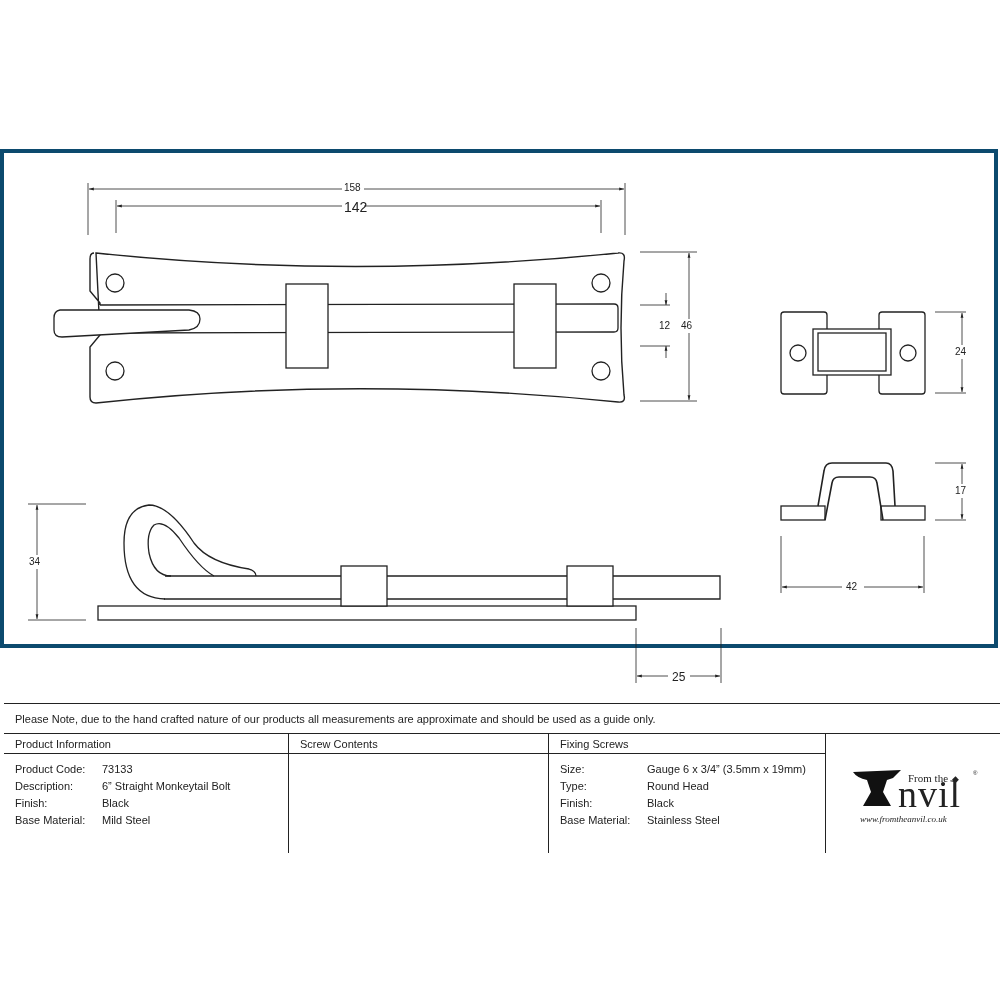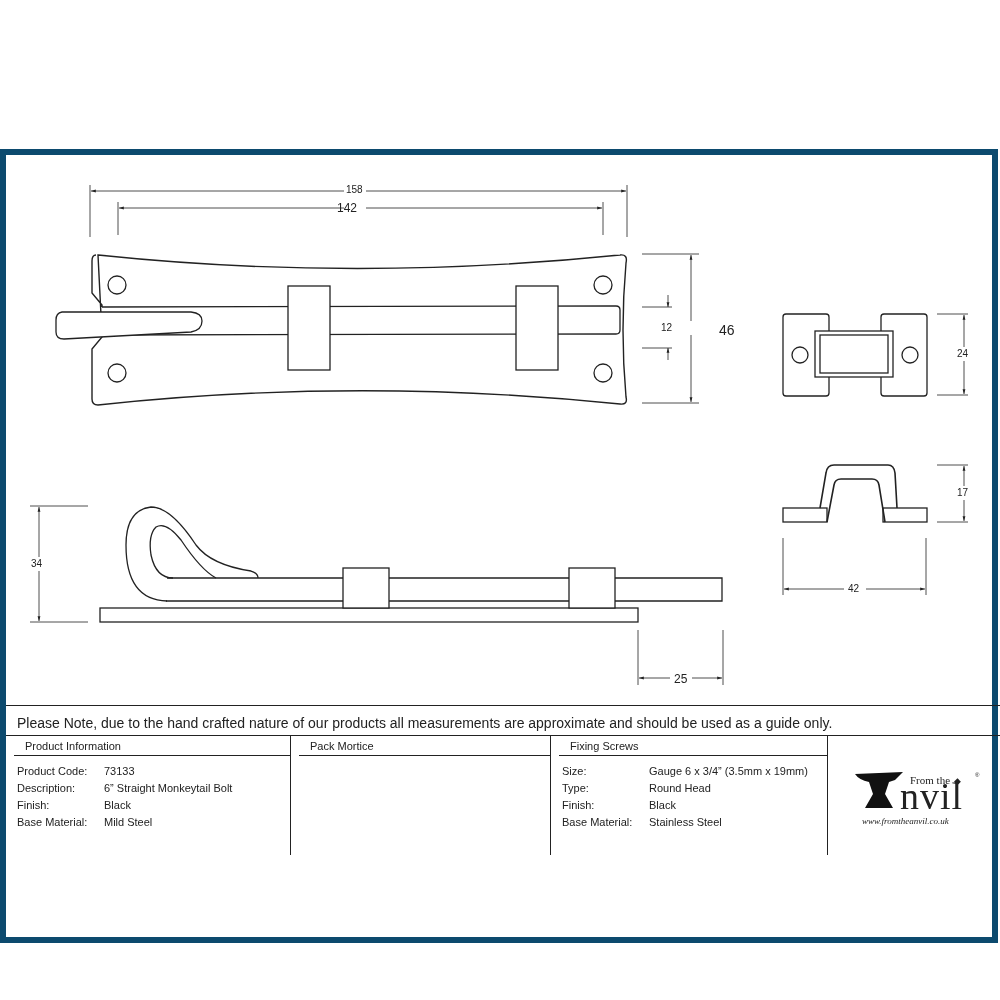--- a/index.html
+++ b/index.html
@@ -1,27 +1,27 @@
 <!DOCTYPE html>
 <html><head>
   <meta charset="utf-8">
   <style>
     html, body { margin: 0; padding: 0; background: #ffffff; }
     body { width: 1000px; height: 1000px; position: relative; overflow: hidden;
            font-family: "Liberation Sans", sans-serif; color: #222; }
-    .sheet { position: absolute; left: 0; top: 149px; width: 998px; height: 794px;
-             border: 6px solid #0c4a6e; box-sizing: border-box; }
+    .sheet { position: absolute; left: 0; top: 149px; width: 998px; height: 499px;
+             border: 4px solid #0c4a6e; box-sizing: border-box; }
     .drawing { position: absolute; left: 0; top: 0; }
     .note-row { position: absolute; left: 0; top: 550px; width: 996px; height: 31px;
                 border-top: 1.5px solid #222; border-bottom: 1.5px solid #222; box-sizing: border-box;
-                font-size: 14px; padding: 9px 0 0 11px; }
+                font-size: 11px; padding: 9px 0 0 11px; }
     .table { position: absolute; left: 0; top: 581px; width: 996px; height: 119px; }
     .col { position: absolute; top: 0; height: 119px; box-sizing: border-box; border-right: 1.5px solid #222; }
     .col-head { height: 20px; border-bottom: 1.5px solid #222; box-sizing: border-box;
-                font-size: 11px; padding: 4px 0 5px 11px; margin-left: 8px; }
+                font-size: 11px; padding: 4px 0 5px 11px; }
     .rows { padding: 7px 0 0 11px; font-size: 11px; line-height: 17px; }
     .kv { display: flex; }
     .kv .k { width: 87px; }
     .logo-cell { position: absolute; left: 822px; top: 4px; width: 174px; height: 119px; }
   </style>
 </head>
 <body>
 
 <div class="sheet">
   <svg class="drawing" width="996" height="550" viewBox="0 0 996 550" fill="none" stroke="#222" stroke-width="1.3">
@@ -111,23 +111,23 @@
       <rect x="563" y="413" width="46" height="40" fill="#fff"></rect>
 
       <line x1="632" y1="475" x2="632" y2="530" stroke-width="0.8"></line>
       <line x1="717" y1="475" x2="717" y2="530" stroke-width="0.8"></line>
       <line x1="633" y1="523" x2="716" y2="523" stroke-width="0.8" marker-start="url(#arr)" marker-end="url(#arr)"></line>
       <rect x="664" y="516" width="22" height="14" fill="#fff" stroke="none"></rect>
     </g>
   </svg>
 
   <span style="position:absolute;left:340px;top:29px;font-size:10px;">158</span>
-  <span style="position:absolute;left:331px;top:46px;font-size:12px;">142</span>
+  <span style="position:absolute;left:340px;top:46px;font-size:14px;">142</span>
   <span style="position:absolute;left:655px;top:167px;font-size:10px;">12</span>
-  <span style="position:absolute;left:677px;top:167px;font-size:14px;margin-left:36px;">46</span>
+  <span style="position:absolute;left:677px;top:167px;font-size:10px;">46</span>
   <span style="position:absolute;left:951px;top:193px;font-size:10px;">24</span>
   <span style="position:absolute;left:951px;top:332px;font-size:10px;text-align:center;">17</span>
   <span style="position:absolute;left:842px;top:428px;font-size:10px;">42</span>
   <span style="position:absolute;left:25px;top:403px;font-size:10px;">34</span>
   <span style="position:absolute;left:668px;top:517px;font-size:12px;">25</span>
 
   <div class="note-row">
     <span>Please Note, due to the hand crafted nature of our products all measurements are approximate and should be used as a guide only.</span>
   </div>
 
@@ -147,21 +147,21 @@
             <span class="k">Finish:</span>
             <span>Black</span>
           </div>
         <div class="kv">
             <span class="k">Base Material:</span>
             <span>Mild Steel</span>
           </div>
       </div>
     </div>
     <div class="col" style="left:285px;width:260px;">
-      <div class="col-head">Pack Mortice</div>
+      <div class="col-head">Screw Contents</div>
     </div>
     <div class="col" style="left:545px;width:277px;">
       <div class="col-head">Fixing Screws</div>
       <div class="rows">
         <div class="kv">
             <span class="k">Size:</span>
             <span>Gauge 6 x 3/4” (3.5mm x 19mm)</span>
           </div>
         <div class="kv">
             <span class="k">Type:</span>

